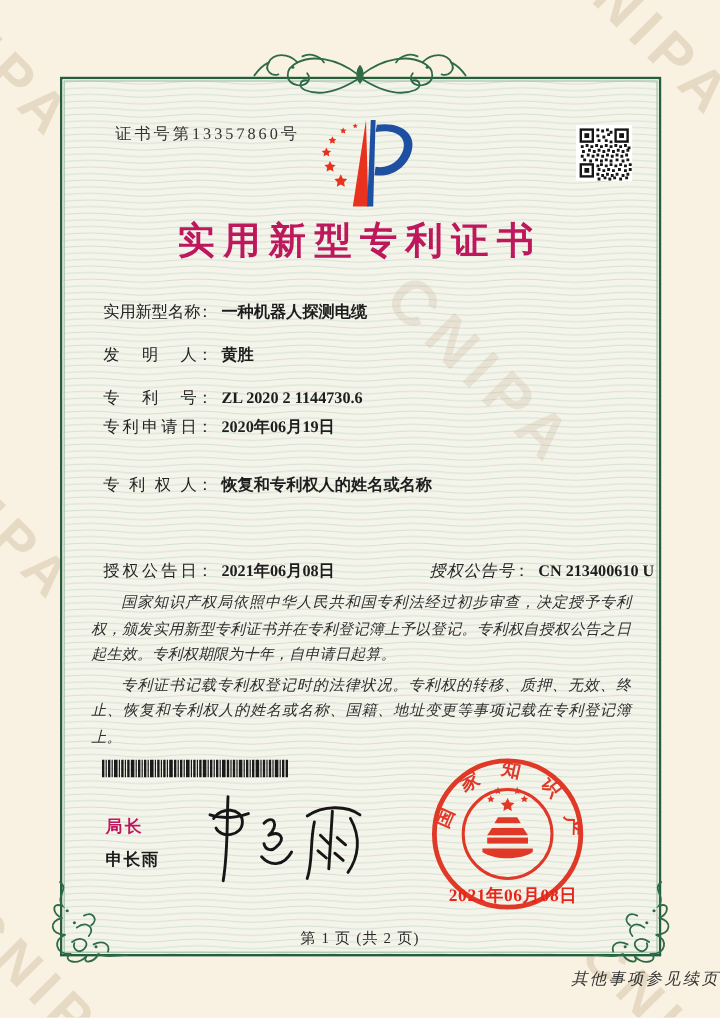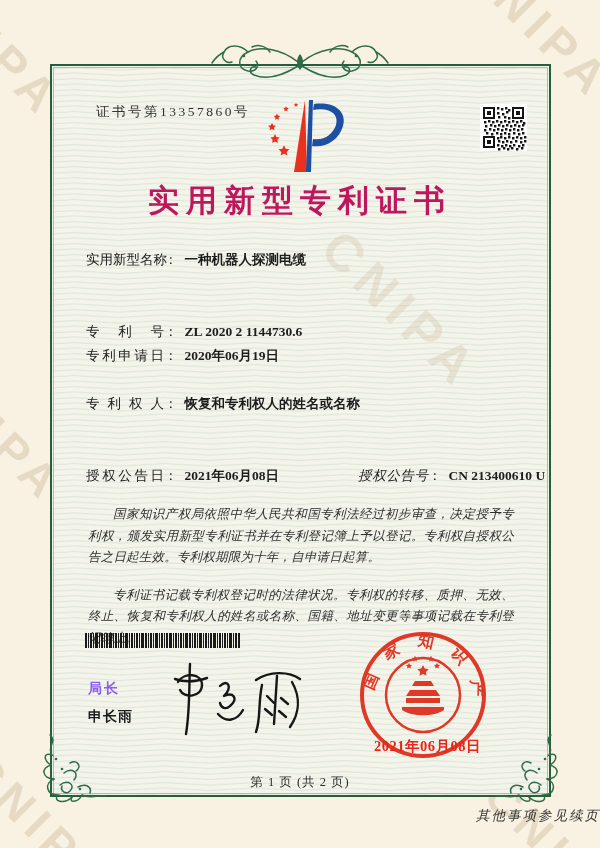--- a/index.html
+++ b/index.html
@@ -43,26 +43,26 @@
   .fvalue{font-weight:700;color:#1d1d1d;margin-left:7px;}
   .r0{top:251px}.r1{top:287px}.r2{top:323px}.r3{top:347px}
   .r4{top:395px}.r5{top:431px}.r6{top:467px}
   .pair2{position:absolute;left:272px;top:0;white-space:nowrap;}
   .pair2 .flabel{width:70px;font-style:italic;}
 
   
   .paras{position:absolute;left:72px;top:488px;width:458px;z-index:4;
          font-size:12.5px;line-height:21.6px;font-style:italic;
          text-align:justify;color:#2e2e2e;letter-spacing:0.2px;}
-  .paras p{margin:16px;text-indent:2em;}
+  .paras p{margin:4px;text-indent:2em;}
 
   
   .barcode{position:absolute;left:85px;top:633px;z-index:4;}
   .dir-title{position:absolute;left:88px;top:680px;font-family:"Liberation Sans","DejaVu Sans",sans-serif;
-             font-weight:700;font-size:14px;color:#8b5cf6;z-index:4;letter-spacing:2px;}
+             font-weight:700;font-size:14px;color:#be185d;z-index:4;letter-spacing:2px;}
   .dir-name{position:absolute;left:88px;top:708px;font-family:"Liberation Sans","DejaVu Sans",sans-serif;
             font-weight:700;font-size:14px;color:#1c1c1c;z-index:4;letter-spacing:1px;}
   .sig{position:absolute;left:162px;top:652px;z-index:4;}
   .seal{position:absolute;left:352px;top:624px;z-index:5;opacity:0.93;}
   .seal-date{position:absolute;left:374px;top:737px;z-index:7;color:#e8251a;
              font-weight:700;font-size:14.5px;letter-spacing:0.5px;white-space:nowrap;}
   .page-no{position:absolute;left:0;right:0;top:774px;text-align:center;
            font-size:12.5px;letter-spacing:1px;color:#2b2b2b;z-index:5;}
   .cont-note{position:absolute;left:0;right:0;top:807px;text-align:right;
              font-size:13.5px;font-style:italic;letter-spacing:2px;color:#333;z-index:2;}
@@ -198,20 +198,23 @@
                M18,44h2.4v2.4h-2.4z M23,43h2.4v2.4h-2.4z M27,44h2.4v2.4h-2.4z M31,43h2.4v2.4h-2.4z
                M36,44h2.4v2.4h-2.4z M41,43h2.4v2.4h-2.4z"></path>
     </g>
   </svg>
 
   <div class="title">实用新型专利证书</div>
 
   <div class="frow r0">
     <span class="flabel">实用新型名称</span><span>：</span><span class="fvalue">一种机器人探测电缆</span>
   </div>
+  <div class="frow r1">
+    <span class="flabel">发明人</span><span>：</span><span class="fvalue">黄胜</span>
+  </div>
   <div class="frow r2">
     <span class="flabel">专利号</span><span>：</span><span class="fvalue">ZL 2020 2 1144730.6</span>
   </div>
   <div class="frow r3">
     <span class="flabel">专利申请日</span><span>：</span><span class="fvalue">2020年06月19日</span>
   </div>
   <div class="frow r4">
     <span class="flabel">专利权人</span><span>：</span><span class="fvalue">恢复和专利权人的姓名或名称</span>
   </div>
   <div class="frow r6">

